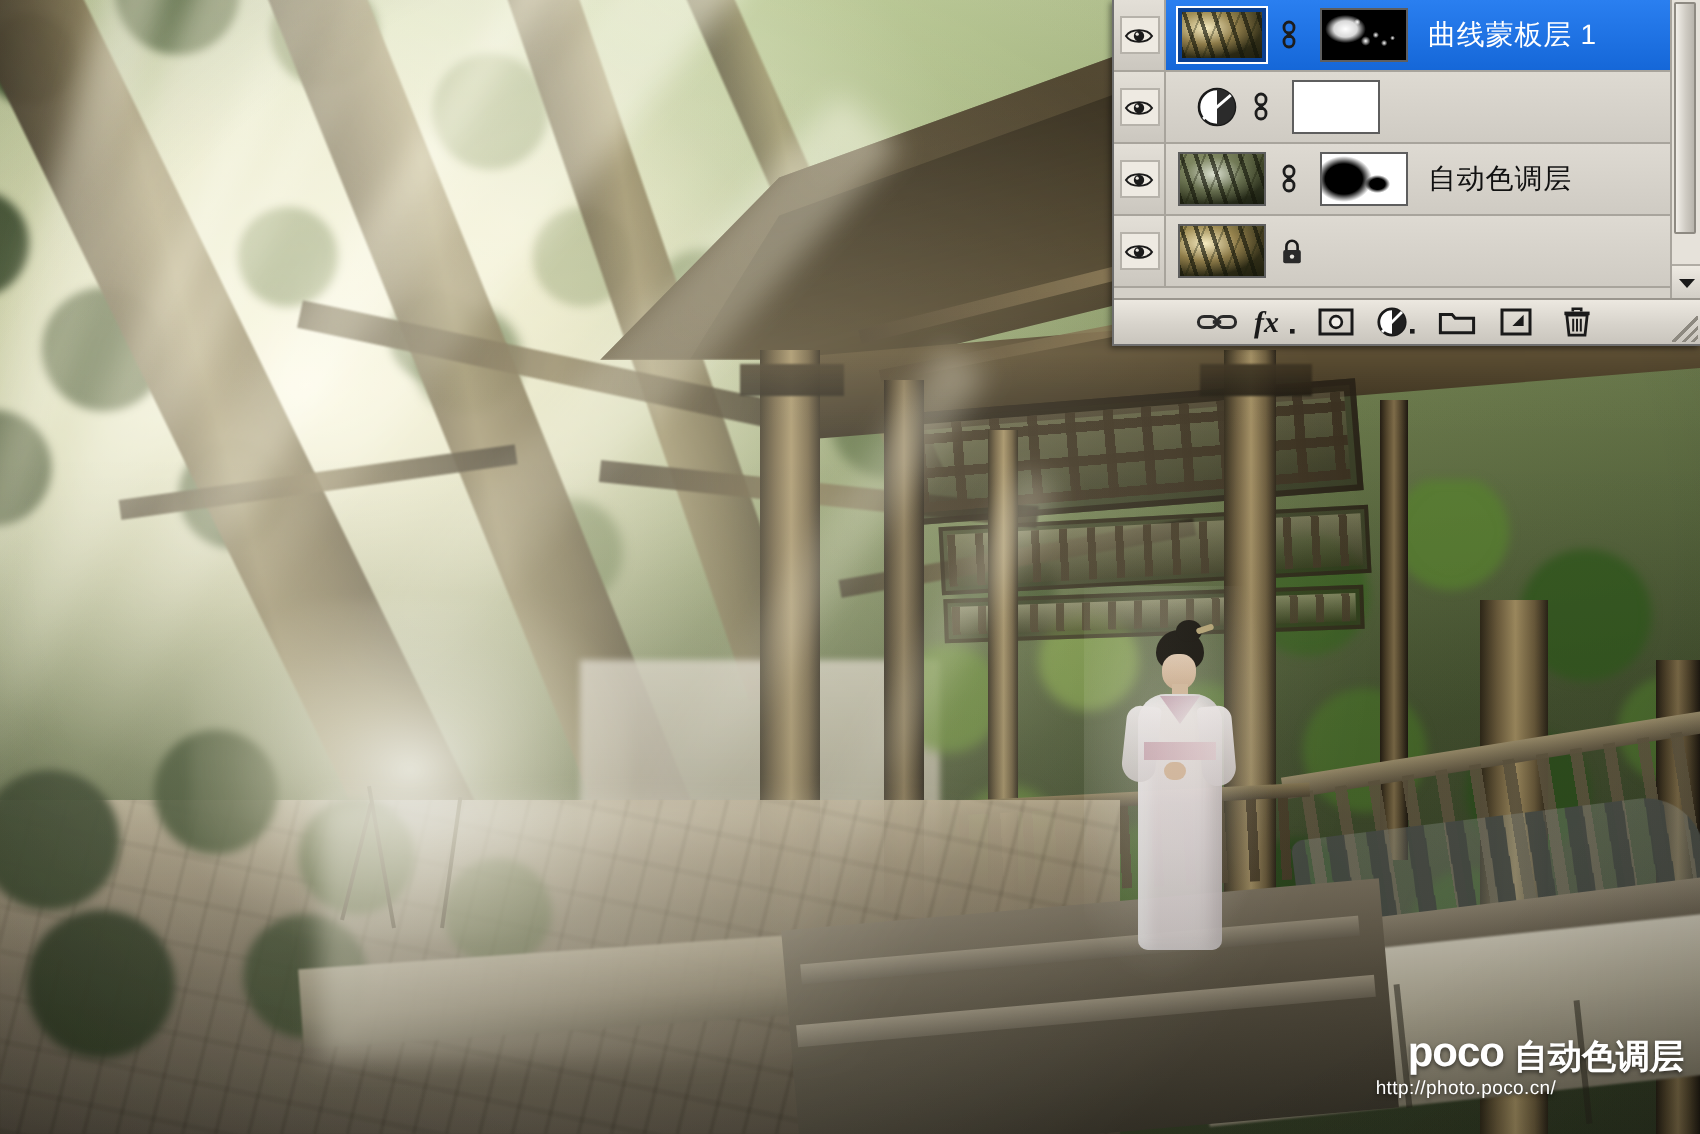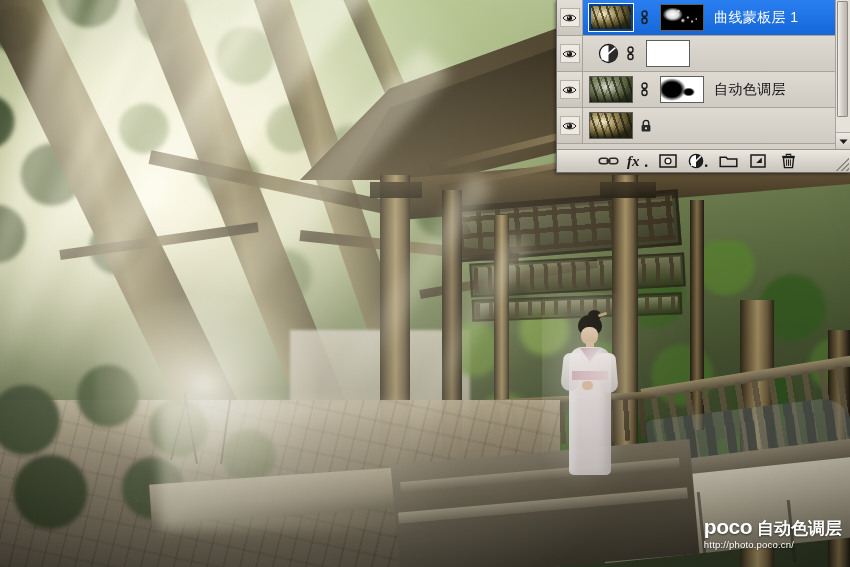--- a/index.html
+++ b/index.html
@@ -360,21 +360,21 @@
     pointer-events:none;
   }
 
   
   #watermark {
     position:absolute; right: 8px; bottom: 18px;
     text-align:left; color:#fff; line-height:1;
     text-shadow: 0 1px 2px rgba(0,0,0,.55);
     user-select:none;
   }
-  #watermark .wm-row { display:flex; align-items:flex-end; gap:5px; }
+  #watermark .wm-row { display:flex; align-items:flex-end; gap:5px;margin-left:16px; }
   #watermark .wm-brand { font-size: 21px; font-weight:700; letter-spacing:-0.5px; }
   #watermark .wm-cn { font-size: 17px; font-weight:700; }
   #watermark .wm-url { font-size: 9.5px; margin-top: 3px; letter-spacing:.2px; }
 
   
   #layers-panel {
     position:absolute; left: 556px; top: 0; width: 294px; height: 173px;
     background:#d4d0c8;
     border-left: 1px solid #6f6f6f;
     border-bottom: 1px solid #6f6f6f;

